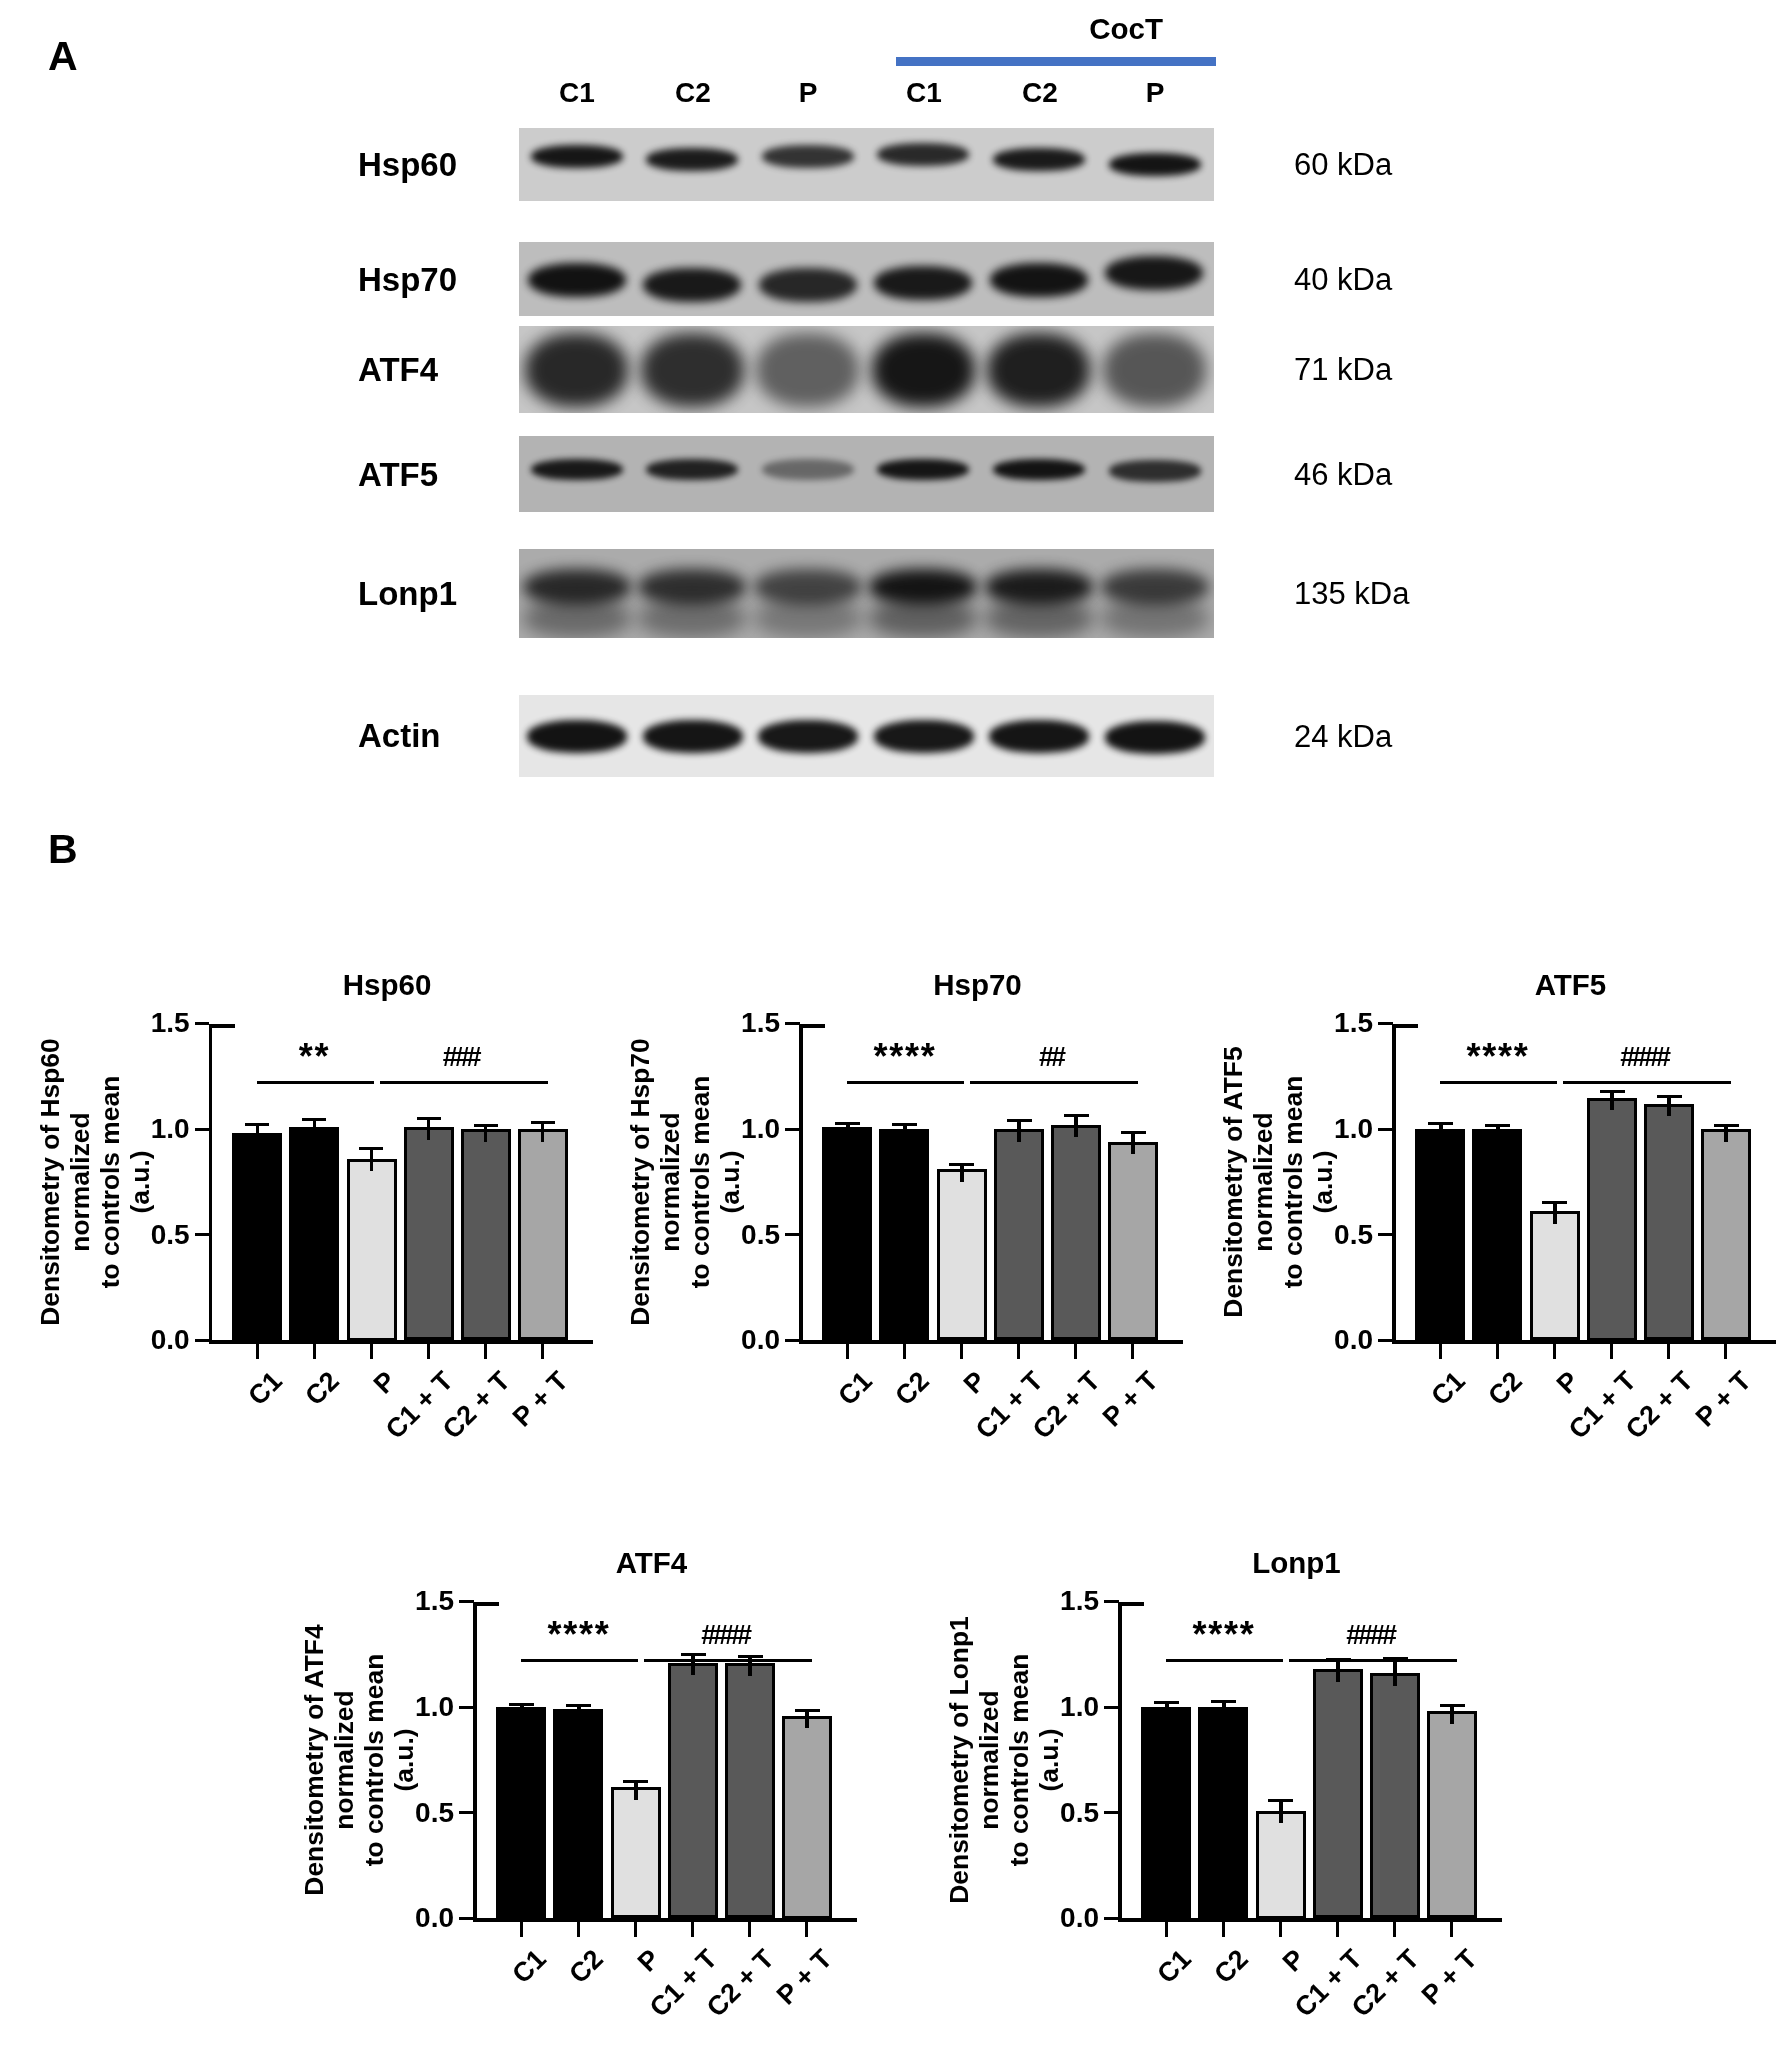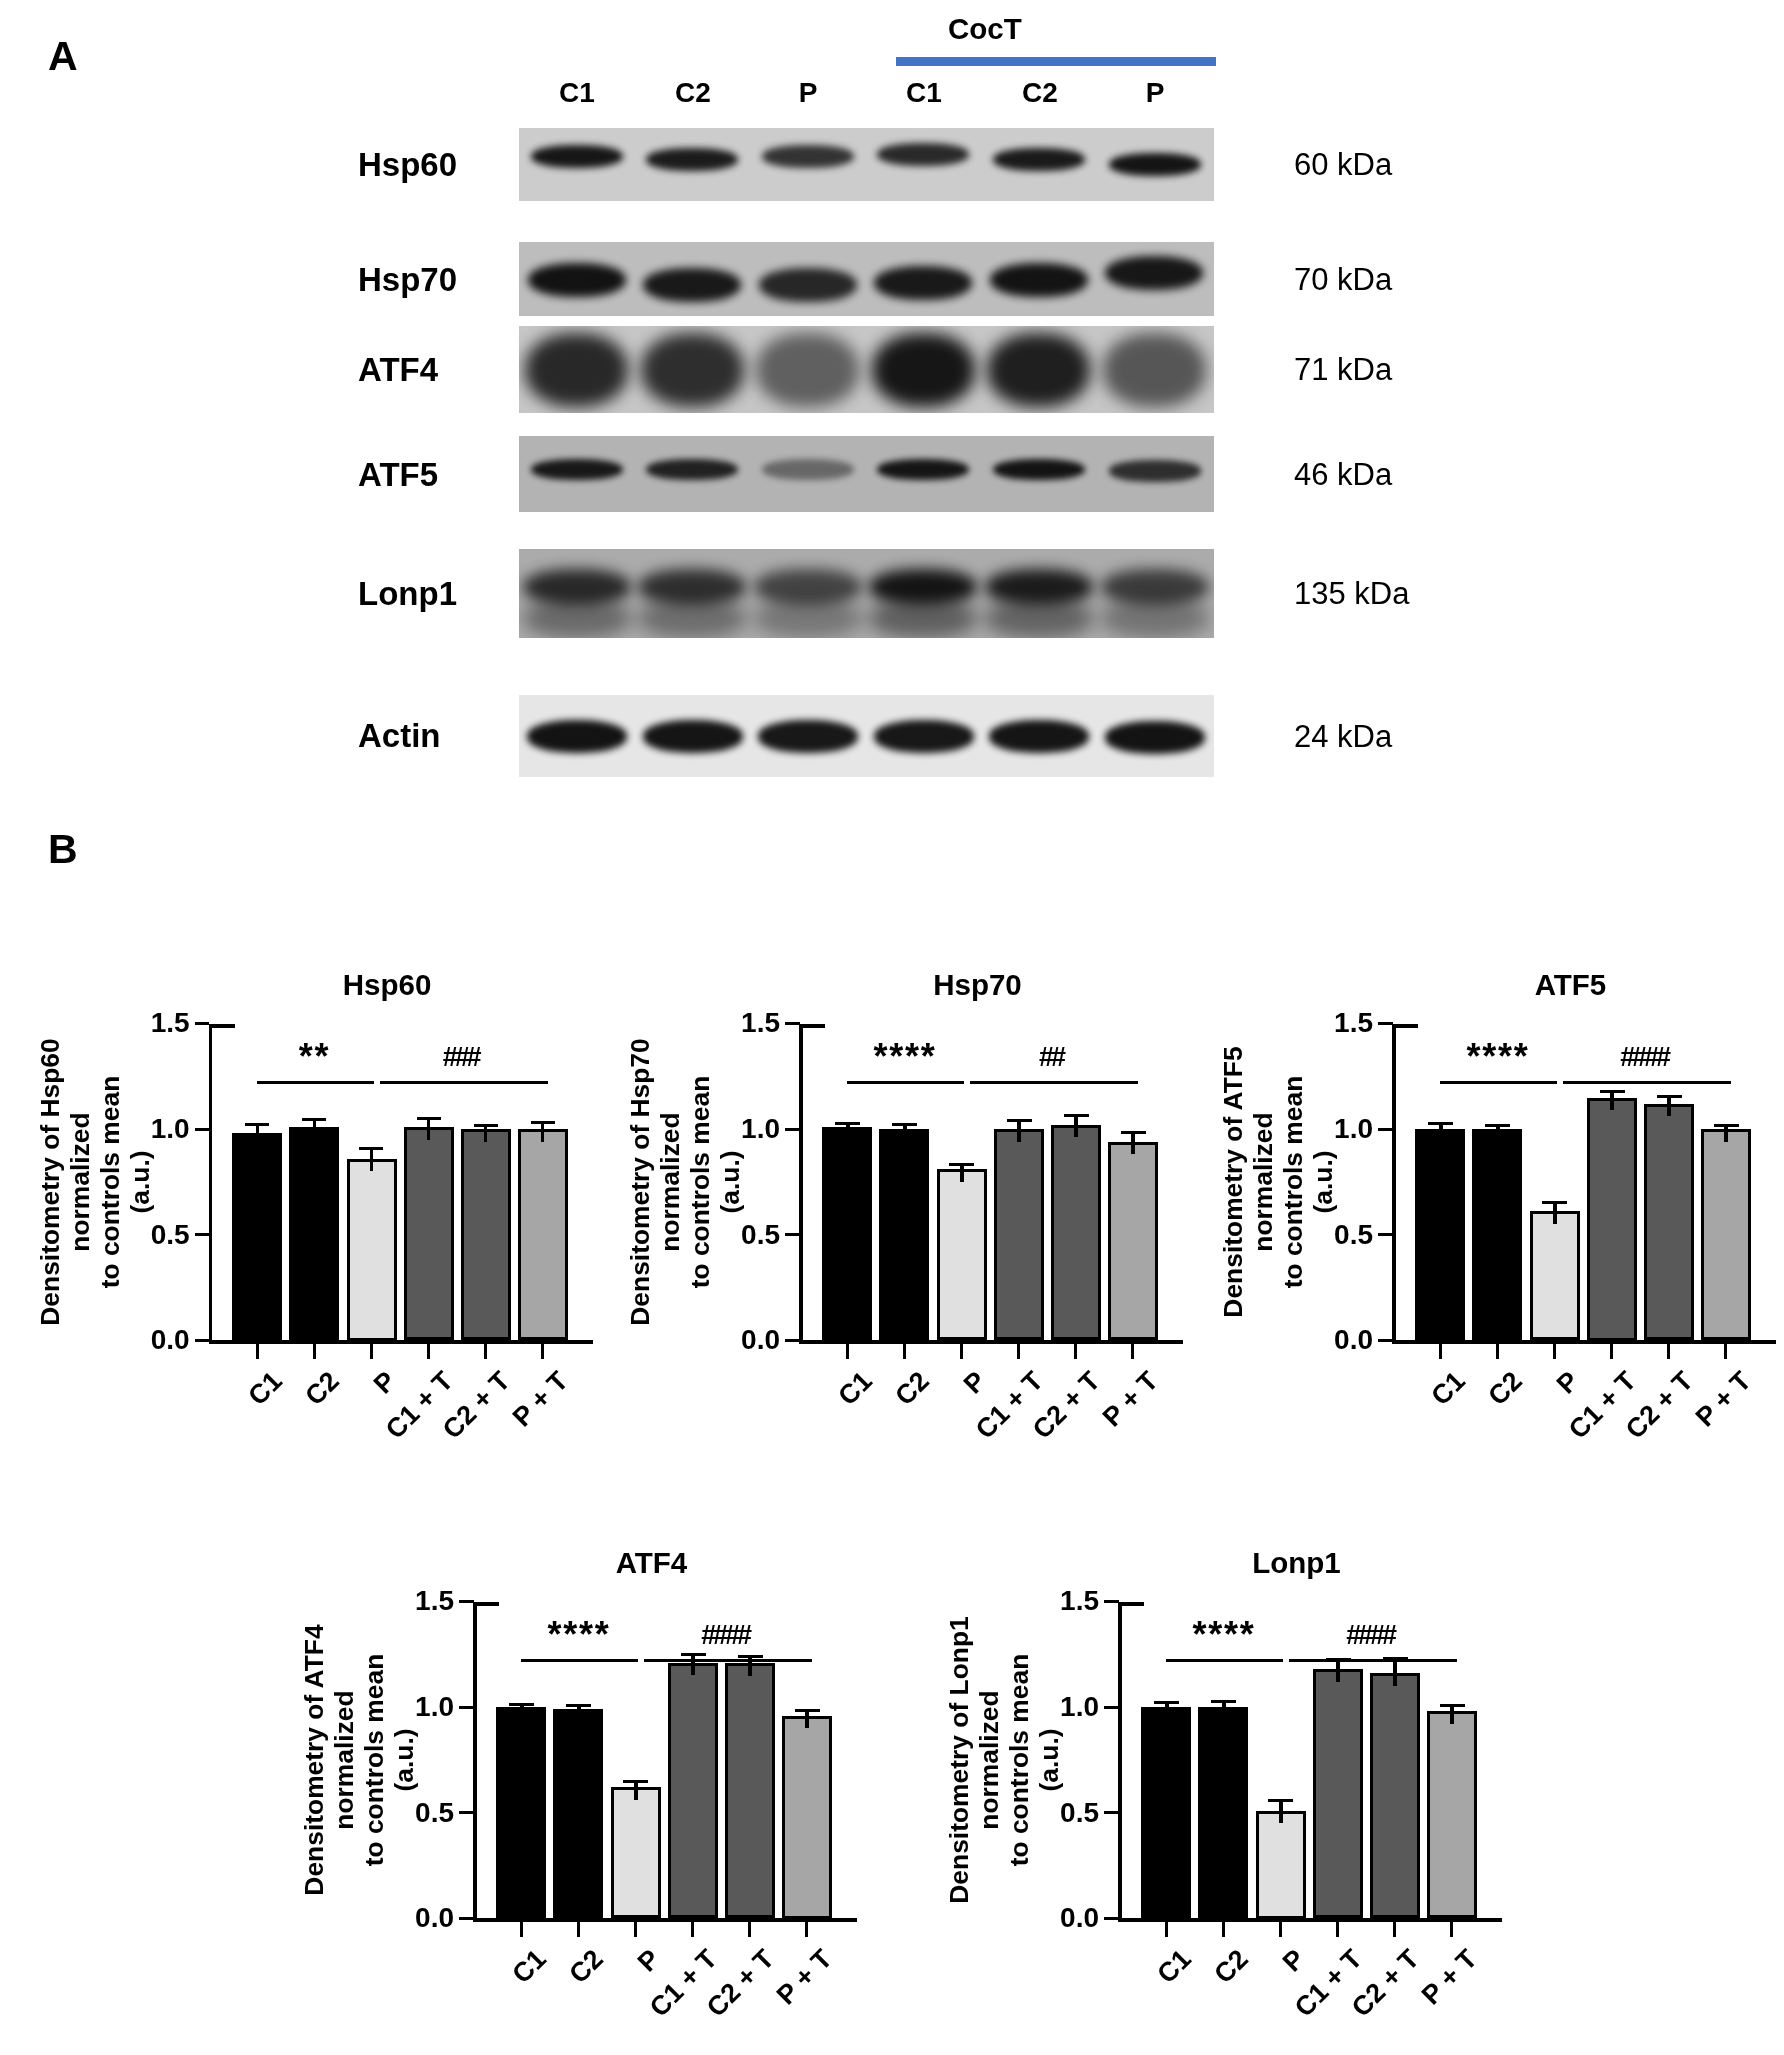--- a/index.html
+++ b/index.html
@@ -3,21 +3,21 @@
 <meta charset="utf-8">
 <style>
   html,body{margin:0;padding:0;background:#ffffff;}
   body{width:1784px;height:2056px;position:relative;font-family:"Liberation Sans",sans-serif;color:#000;}
   #stage{position:absolute;left:0;top:0;width:1784px;height:2056px;overflow:hidden;background:#fff;}
 
   .panel-label{position:absolute;font-weight:bold;font-size:41px;line-height:1;}
   #panel-a-label{left:48px;top:36px;}
   #panel-b-label{left:48px;top:829px;}
 
-  .coct{position:absolute;left:948px;top:12.3px;width:215px;text-align:left;font-weight:bold;font-size:29.5px;}
+  .coct{position:absolute;left:948px;top:12.3px;width:215px;text-align:right;font-weight:bold;font-size:29.5px;}
   .coct-line{position:absolute;left:896px;top:57px;width:320px;height:8.6px;background:#4472c4;}
 
   .lane-label{position:absolute;top:77px;width:74px;margin-left:-37px;text-align:center;font-weight:bold;font-size:28px;}
 
   .blot-strip{position:absolute;left:519px;width:695px;overflow:hidden;}
   .band{position:absolute;background:#0d0d0d;border-radius:46%;}
   .blot-name{position:absolute;left:358px;font-weight:bold;font-size:33px;line-height:1;}
   .kda{position:absolute;left:1294px;font-weight:normal;font-size:31px;line-height:1;white-space:nowrap;}
 
   .chart{position:absolute;width:572px;height:541px;}
@@ -62,21 +62,21 @@
       <div class="kda" style="top: 149px;">60 kDa</div>
       <div class="blot-strip" style="top: 242px; height: 74px; background: rgb(189, 189, 189);">
         <div class="band" style="left: 8.6px; top: 21.4px; width: 98px; height: 34px; opacity: 0.97; filter: blur(4.3px);"></div>
         <div class="band" style="left: 124px; top: 26px; width: 98px; height: 34px; opacity: 0.93; filter: blur(4.3px);"></div>
         <div class="band" style="left: 240px; top: 26px; width: 98px; height: 34px; opacity: 0.85; filter: blur(4.3px);"></div>
         <div class="band" style="left: 355px; top: 23.6px; width: 98px; height: 34px; opacity: 0.93; filter: blur(4.3px);"></div>
         <div class="band" style="left: 471px; top: 21.4px; width: 98px; height: 34px; opacity: 0.96; filter: blur(4.3px);"></div>
         <div class="band" style="left: 586px; top: 14px; width: 98px; height: 34px; opacity: 0.94; filter: blur(4.3px);"></div>
       </div>
       <div class="blot-name" style="top: 263px;">Hsp70</div>
-      <div class="kda" style="top: 264px;">70 kDa</div>
+      <div class="kda" style="top: 264px;">40 kDa</div>
       <div class="blot-strip" style="top: 326px; height: 87px; background: rgb(198, 198, 198);">
         <div class="band" style="left: 6.1px; top: 6.5px; width: 103px; height: 74px; opacity: 0.85; filter: blur(8px);"></div>
         <div class="band" style="left: 122px; top: 6.5px; width: 103px; height: 74px; opacity: 0.82; filter: blur(8px);"></div>
         <div class="band" style="left: 237px; top: 6.5px; width: 103px; height: 74px; opacity: 0.55; filter: blur(8px);"></div>
         <div class="band" style="left: 353px; top: 6.5px; width: 103px; height: 74px; opacity: 0.95; filter: blur(8px);"></div>
         <div class="band" style="left: 468px; top: 6.5px; width: 103px; height: 74px; opacity: 0.9; filter: blur(8px);"></div>
         <div class="band" style="left: 584px; top: 6.5px; width: 103px; height: 74px; opacity: 0.6; filter: blur(8px);"></div>
       </div>
       <div class="blot-name" style="top: 353px;">ATF4</div>
       <div class="kda" style="top: 354px;">71 kDa</div>

